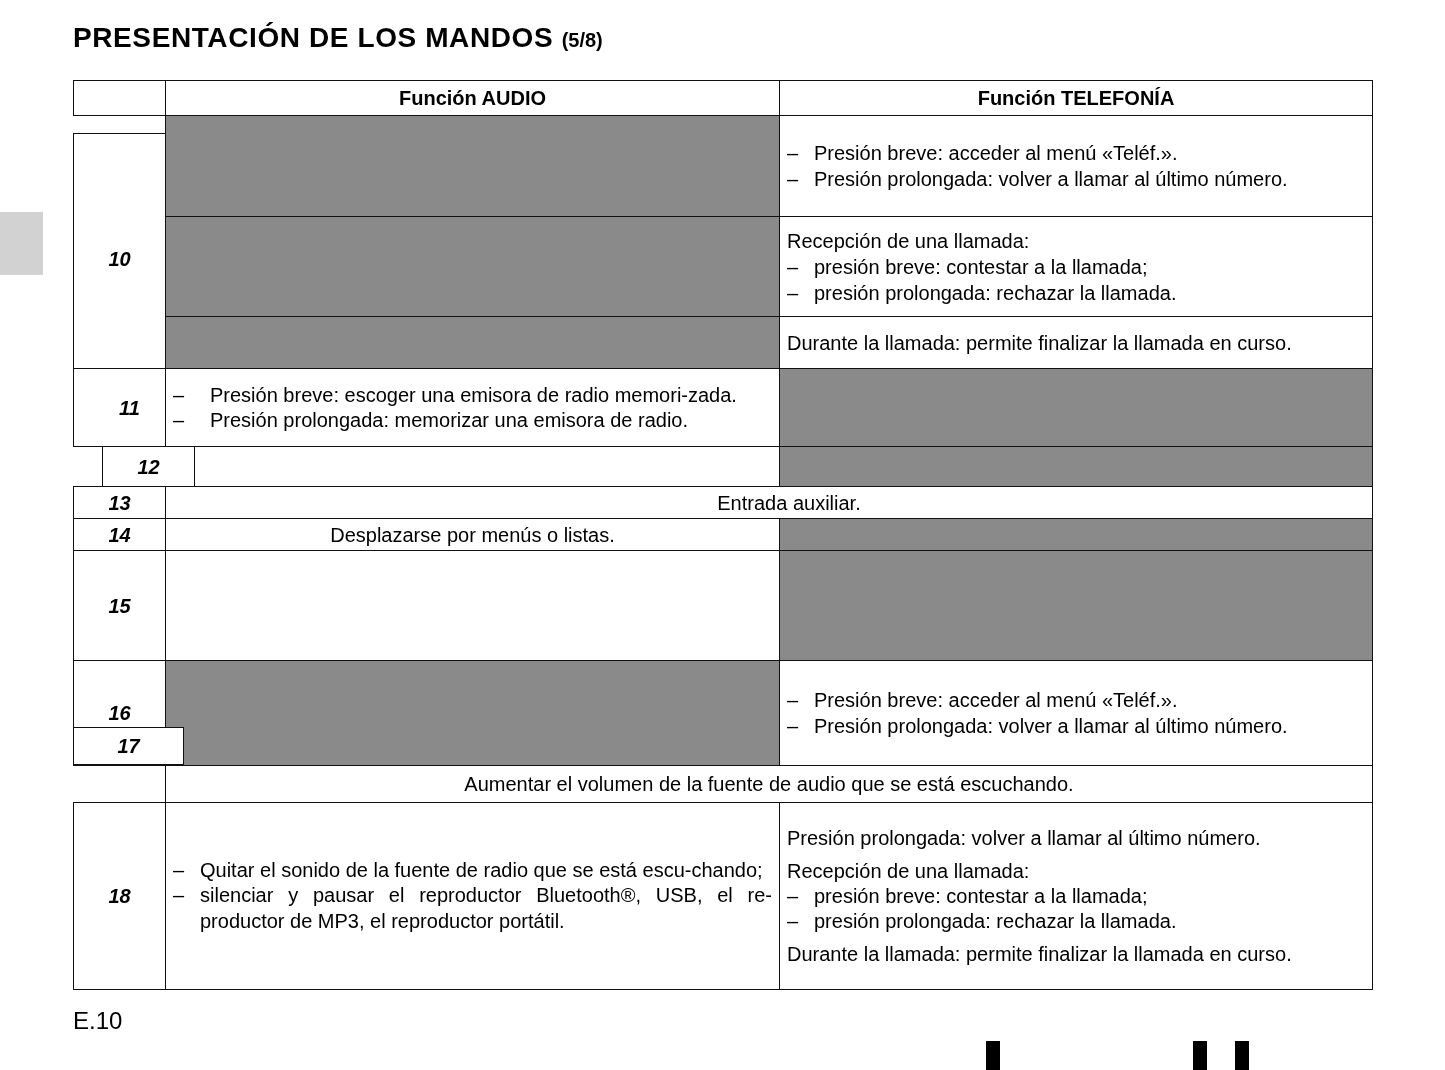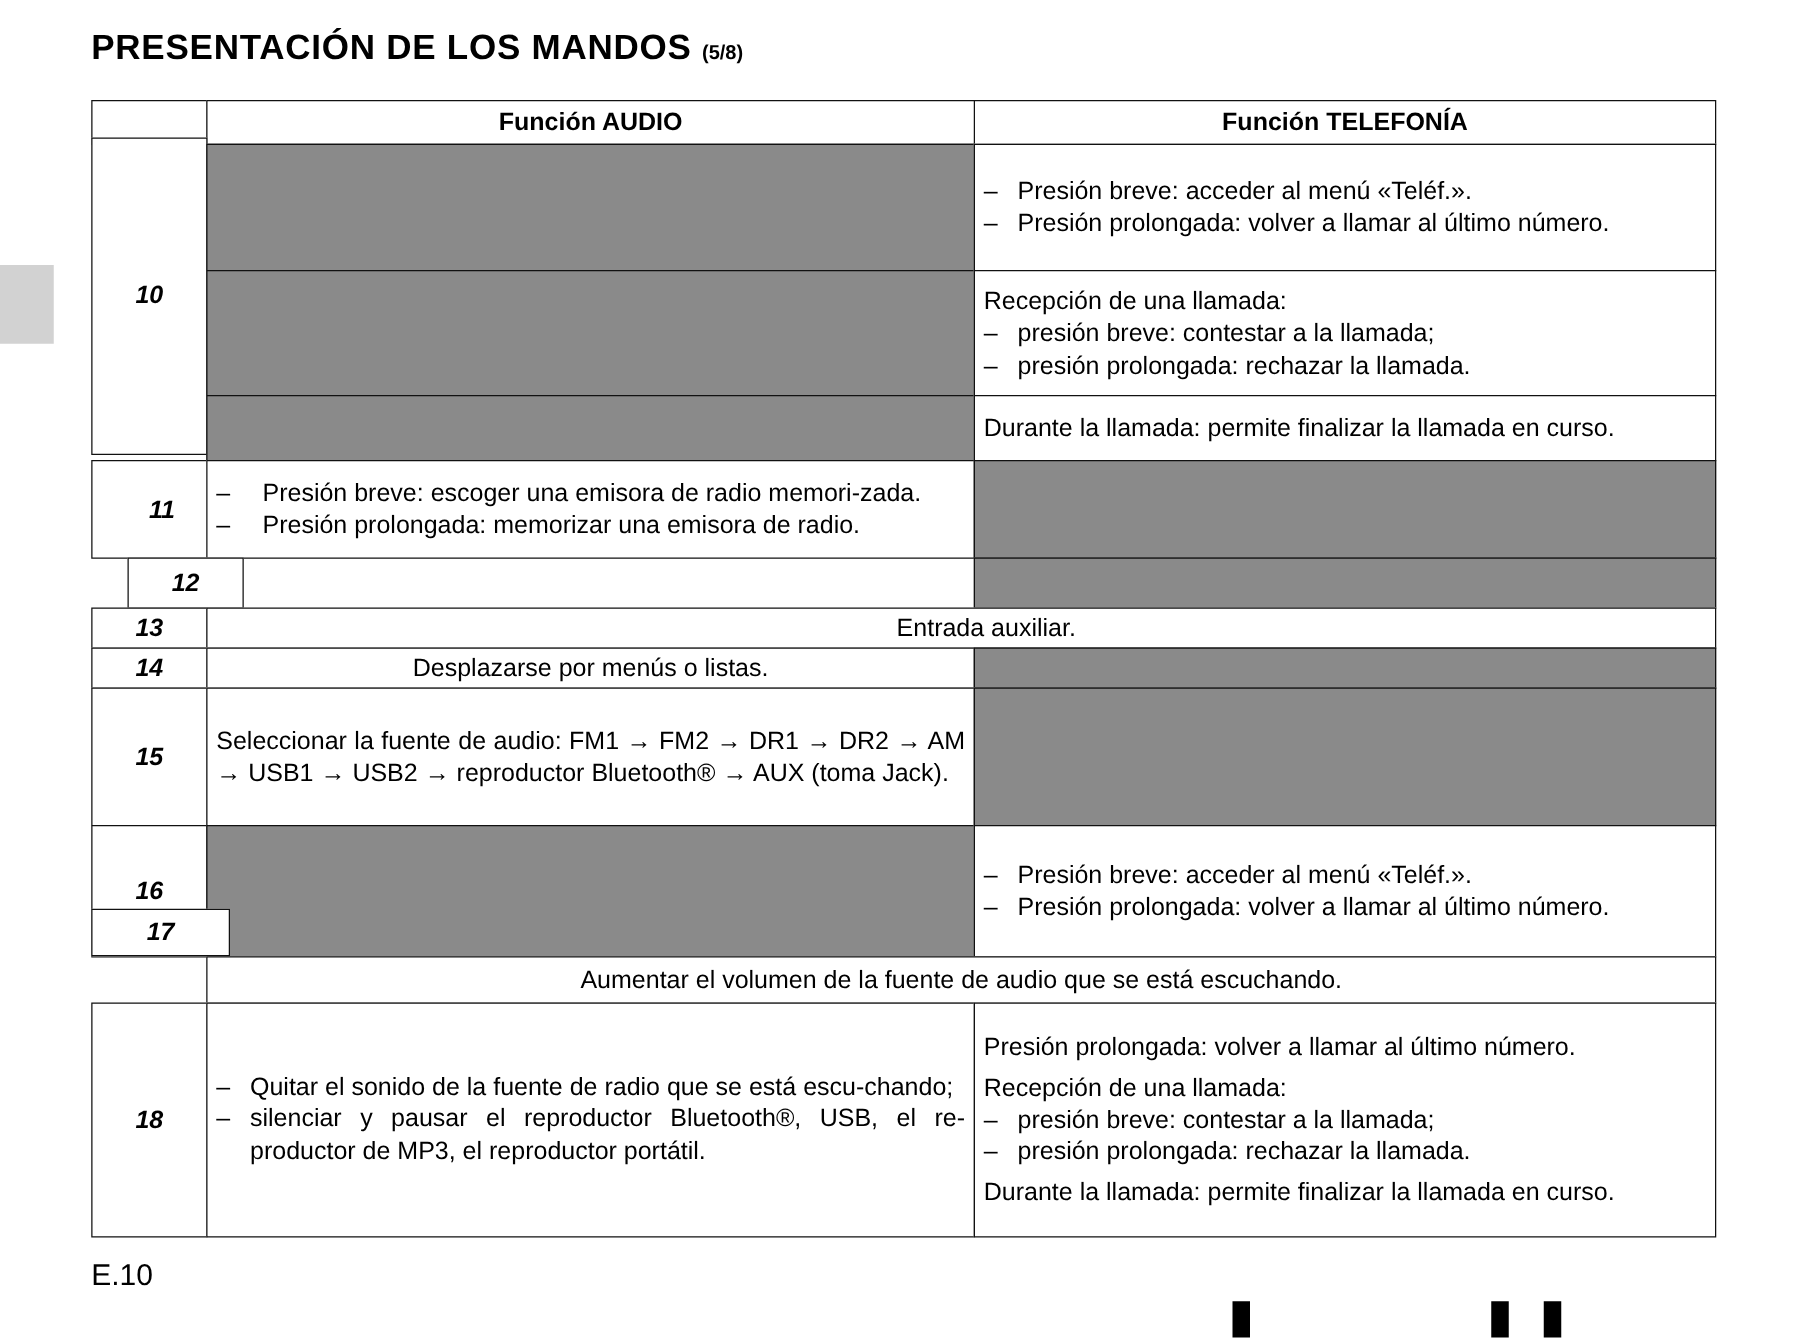--- a/index.html
+++ b/index.html
@@ -1,21 +1,21 @@
 <!DOCTYPE html>
 <html><head>
   <meta charset="utf-8">
   <style>
     html, body { margin: 0; padding: 0; background: #ffffff; }
     body { width: 1445px; height: 1070px; position: relative; overflow: hidden;
            font-family: "Liberation Sans", sans-serif; color: #000; }
     .side-tab { position: absolute; left: 0; top: 212px; width: 43px; height: 63px; background: #d2d2d2; }
     .title { position: absolute; left: 73px; top: 22px; font-size: 28px; font-weight: bold;
              letter-spacing: 0.6px; white-space: nowrap; }
-    .title .sub { font-size: 16px; letter-spacing: 0; }
+    .title .sub { font-size: 20px; letter-spacing: 0; }
     .grid { position: absolute; left: 73px; top: 80px; width: 1300px; height: 910px; }
     .cell { position: absolute; box-sizing: border-box; border: 1.5px solid #111; background: #fff;
             font-size: 20px; line-height: 26px; }
     .cell.shade { background: #8a8a8a; }
     .hdr { font-weight: bold; display: flex; align-items: center; justify-content: center; font-size: 20px; }
     .num { font-weight: bold; font-style: italic; display: flex; align-items: center; justify-content: center; font-size: 20px; }
     .center { display: flex; align-items: center; justify-content: center; text-align: center; }
     .vcenter { display: flex; flex-direction: column; justify-content: center; padding: 0 7px; }
     .dash { display: flex; }
     .dash .d { width: 27px; flex: none; }
@@ -35,21 +35,21 @@
   <span>PRESENTACIÓN DE LOS MANDOS</span>
   <span class="sub">(5/8)</span>
 </div>
 
 <div class="grid">
 
   <div class="cell hdr" style="left:0;top:0;width:93px;height:36px;"></div>
   <div class="cell hdr" style="left:706px;top:0;width:594px;height:36px;">Función TELEFONÍA</div>
   <div class="cell hdr" style="left:92px;top:0;width:615px;height:36px;">Función AUDIO</div>
 
-  <div class="cell num" style="left:0;top:30px;width:93px;height:254px;align-items:flex-start;padding-top:112px;">
+  <div class="cell num" style="left:0;top:53px;width:93px;height:254px;align-items:flex-start;padding-top:112px;">
     <span>10</span>
   </div>
   <div class="cell shade" style="left:92px;top:35px;width:615px;height:102px;"></div>
   <div class="cell vcenter" style="left:706px;top:35px;width:594px;height:102px;">
     <div class="dash">
         <span class="d">–</span>
         <span class="t">Presión breve: acceder al menú «Teléf.».</span>
       </div>
     <div class="dash">
         <span class="d">–</span>
@@ -104,23 +104,20 @@
     <span>14</span>
   </div>
   <div class="cell center" style="left:92px;top:438px;width:615px;height:33px;">
     <span>Desplazarse por menús o listas.</span>
   </div>
   <div class="cell shade" style="left:706px;top:438px;width:594px;height:33px;"></div>
 
   <div class="cell num" style="left:0;top:470px;width:93px;height:111px;">
     <span>15</span>
   </div>
-  <div class="cell vcenter" style="left:92px;top:470px;width:615px;height:111px;">
-    <div class="just">Seleccionar la fuente de audio: FM1 → FM2 → DR1 → DR2 → AM → USB1 → USB2 → reproductor Bluetooth® → AUX (toma Jack).</div>
-  </div>
   <div class="cell shade" style="left:706px;top:470px;width:594px;height:111px;"></div>
 
   <div class="cell num" style="left:0;top:580px;width:93px;height:106px;">
     <span>16</span>
   </div>
   <div class="cell shade" style="left:92px;top:580px;width:615px;height:106px;"></div>
   <div class="cell vcenter" style="left:706px;top:580px;width:594px;height:106px;">
     <div class="dash">
         <span class="d">–</span>
         <span class="t">Presión breve: acceder al menú «Teléf.».</span>

